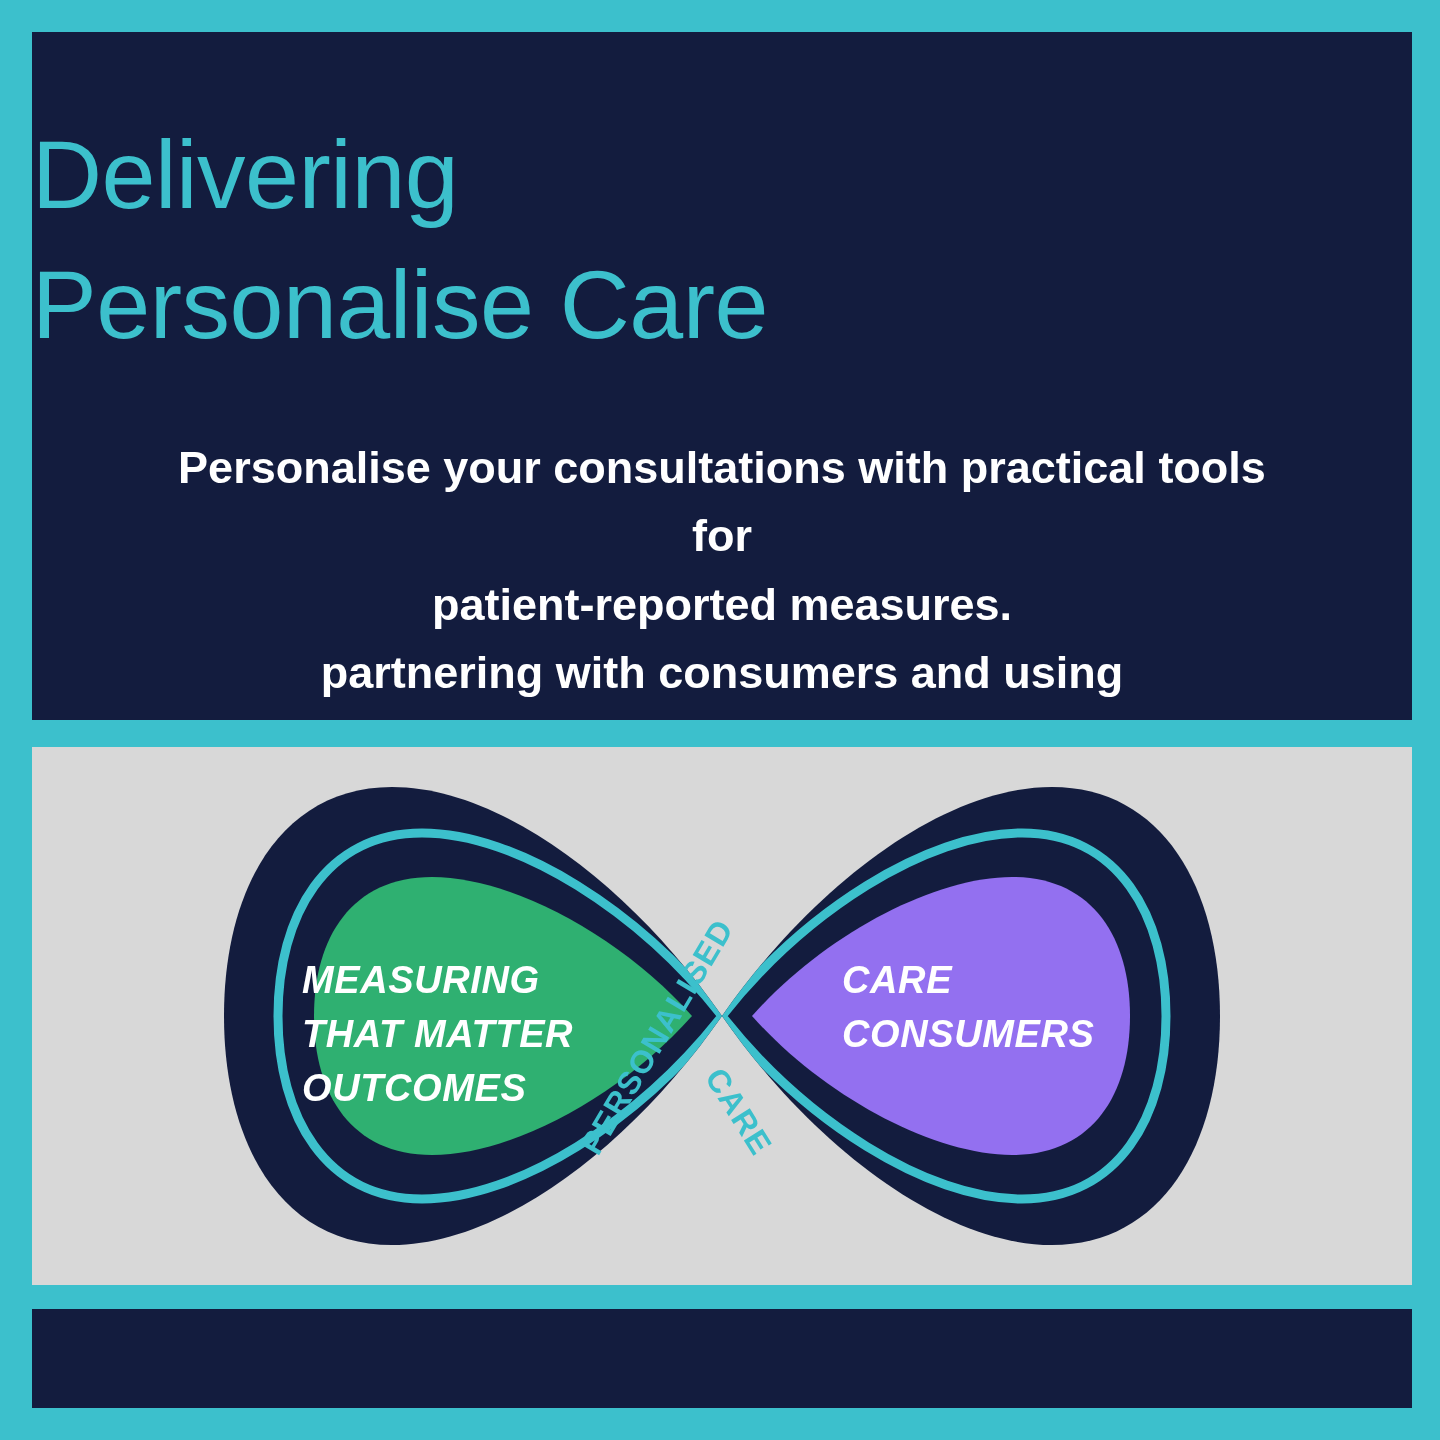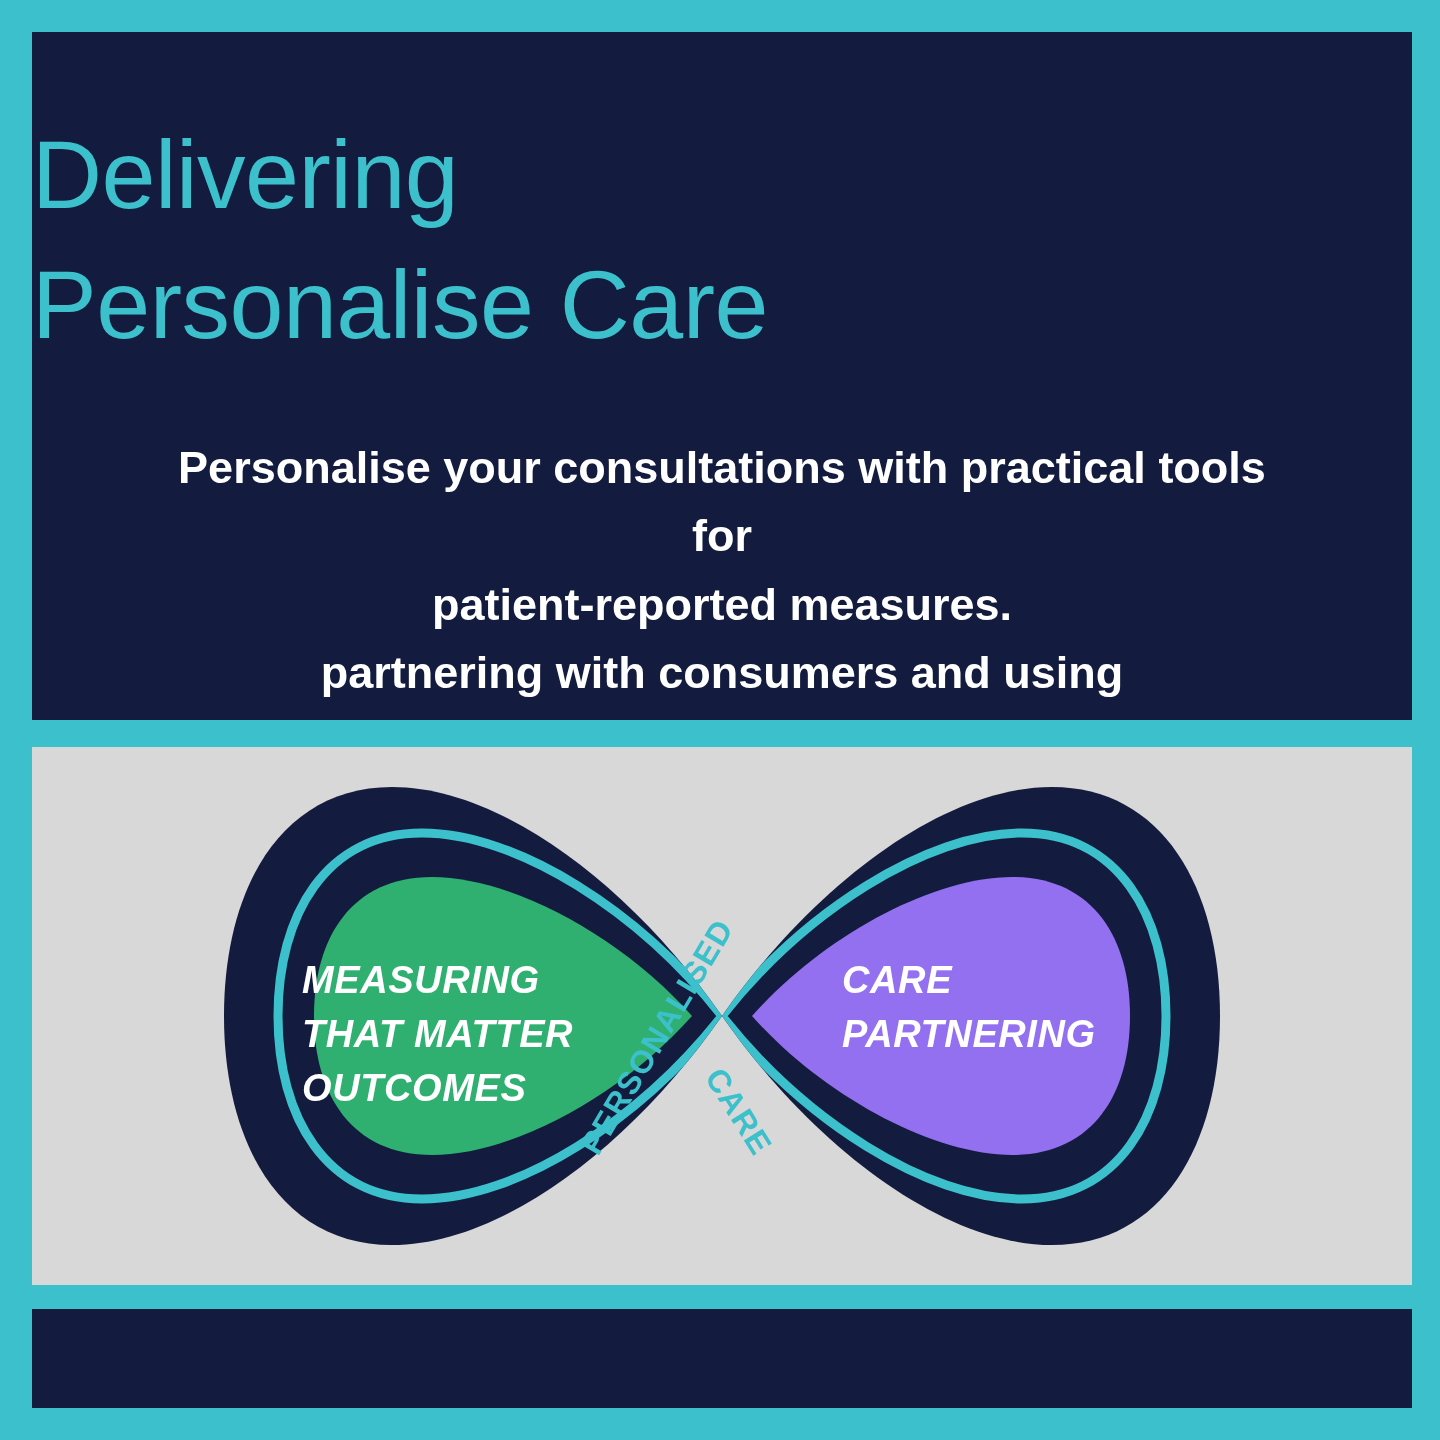--- a/index.html
+++ b/index.html
@@ -213,20 +213,20 @@
     </svg>
 
     <div class="loop-label label-left">
       <span>MEASURING</span>
       <span>THAT MATTER</span>
       <span>OUTCOMES</span>
     </div>
 
     <div class="loop-label label-right">
       <span>CARE</span>
-      <span>PARTNERING</span>
+      <span>CONSUMERS</span>
     </div>
 
   </div>
 
   <div class="footer-bar"></div>
 
 </div>
 
 </body></html>

